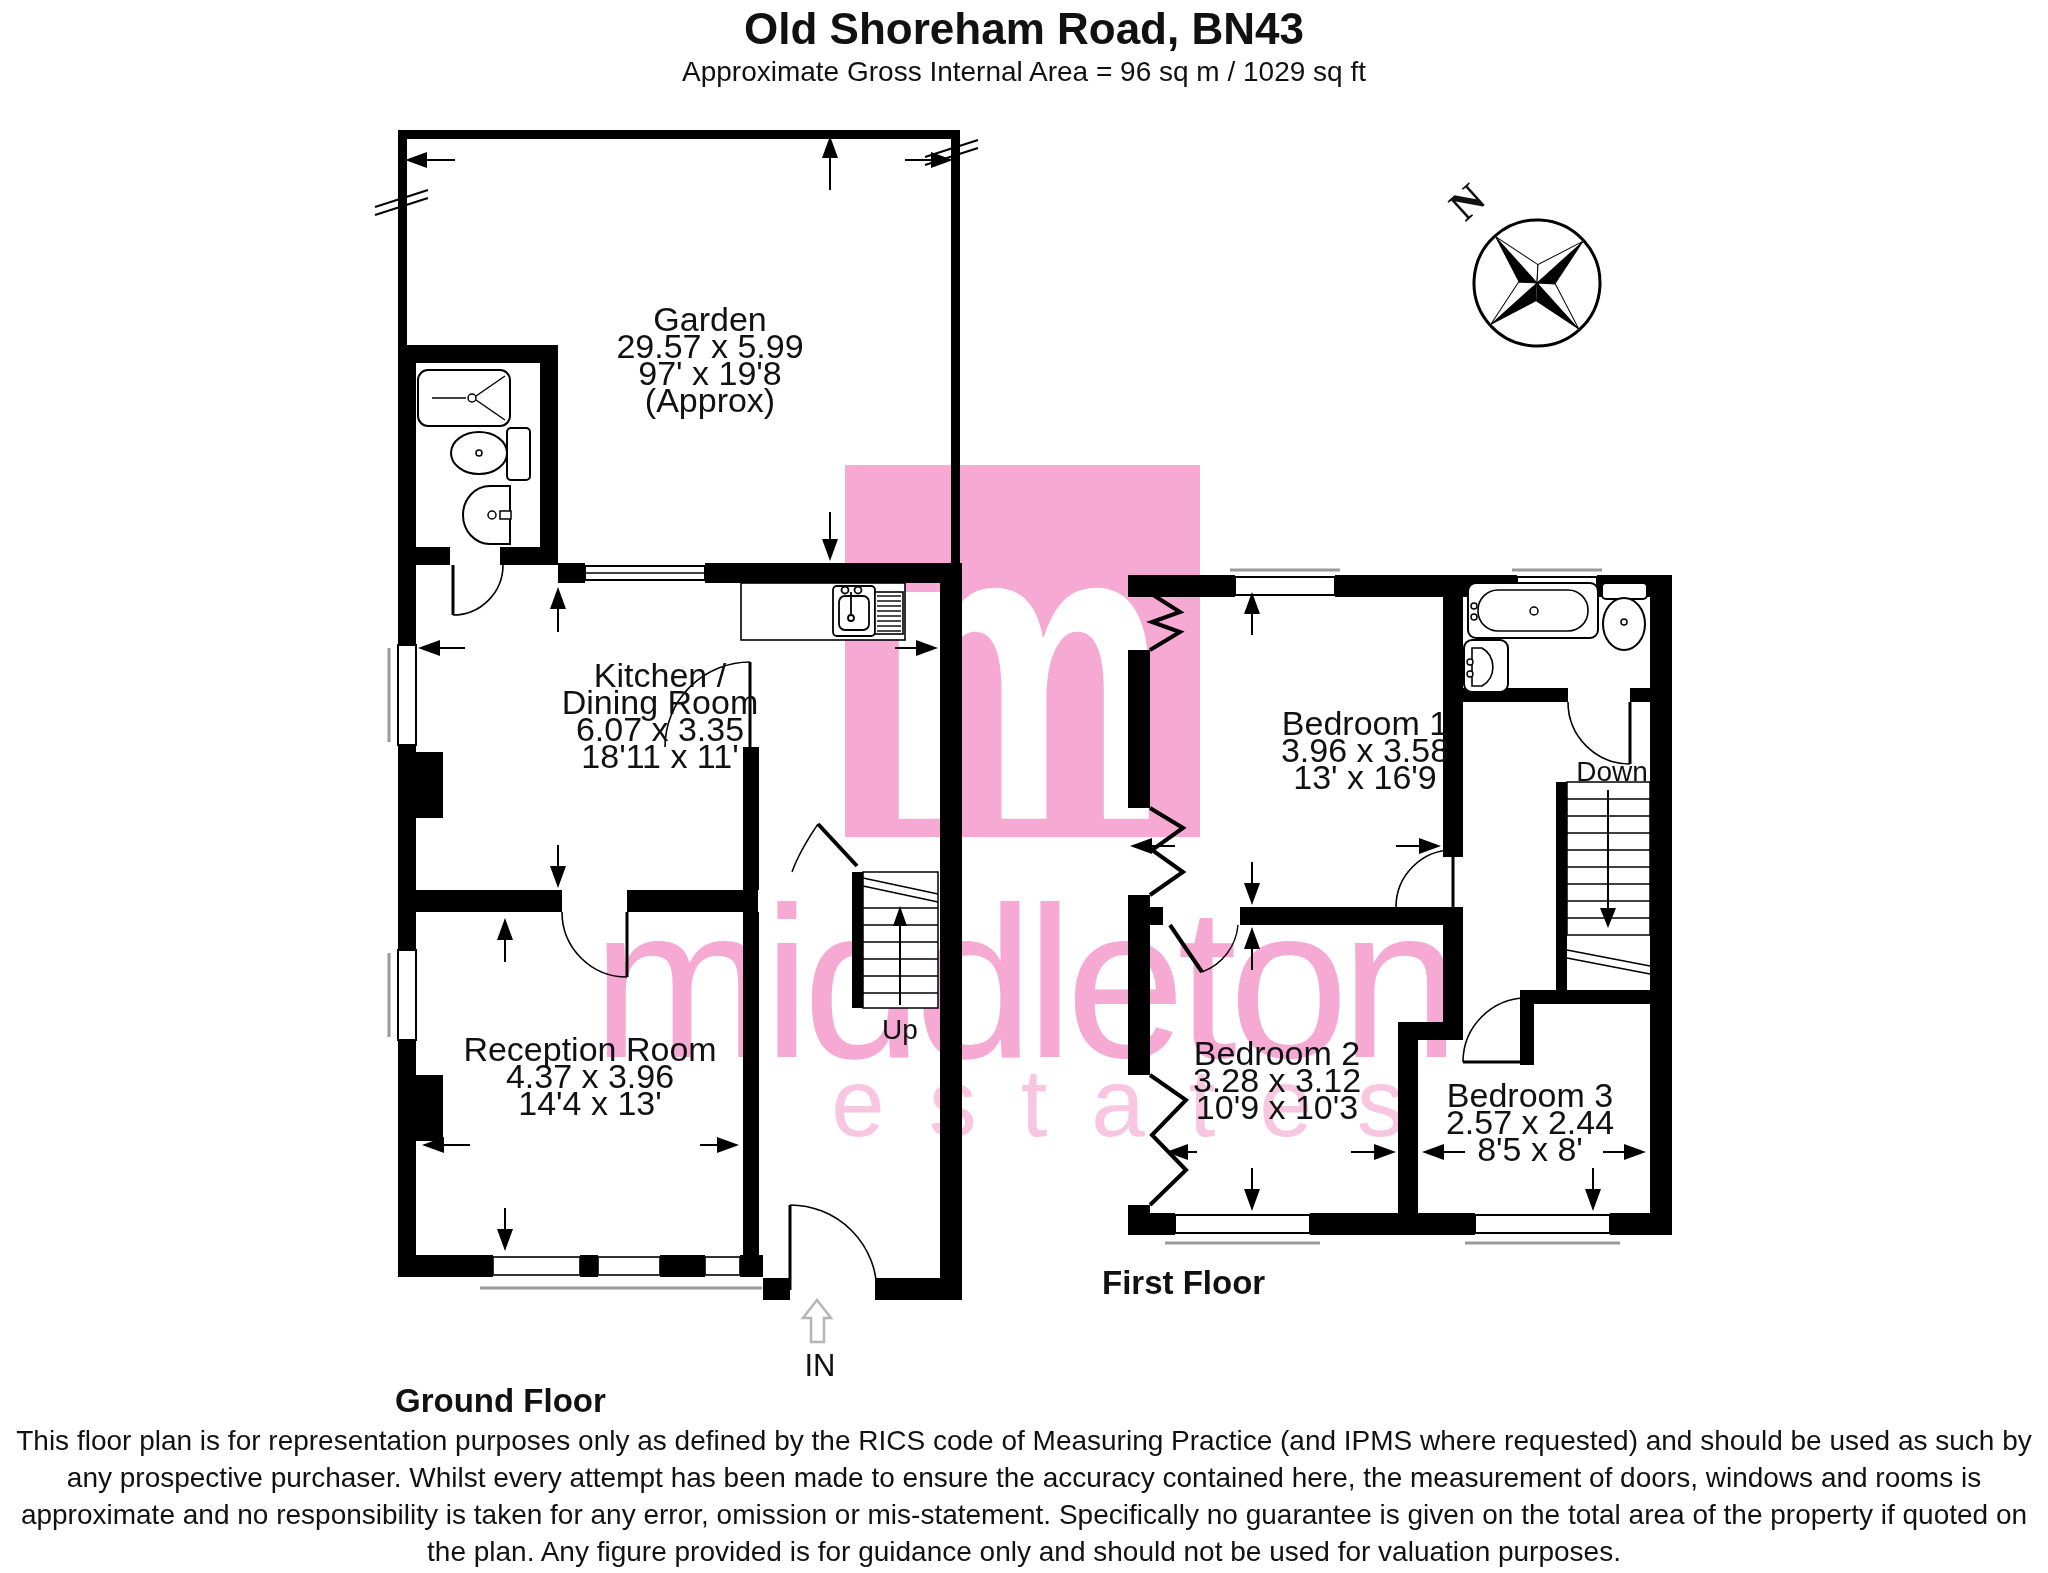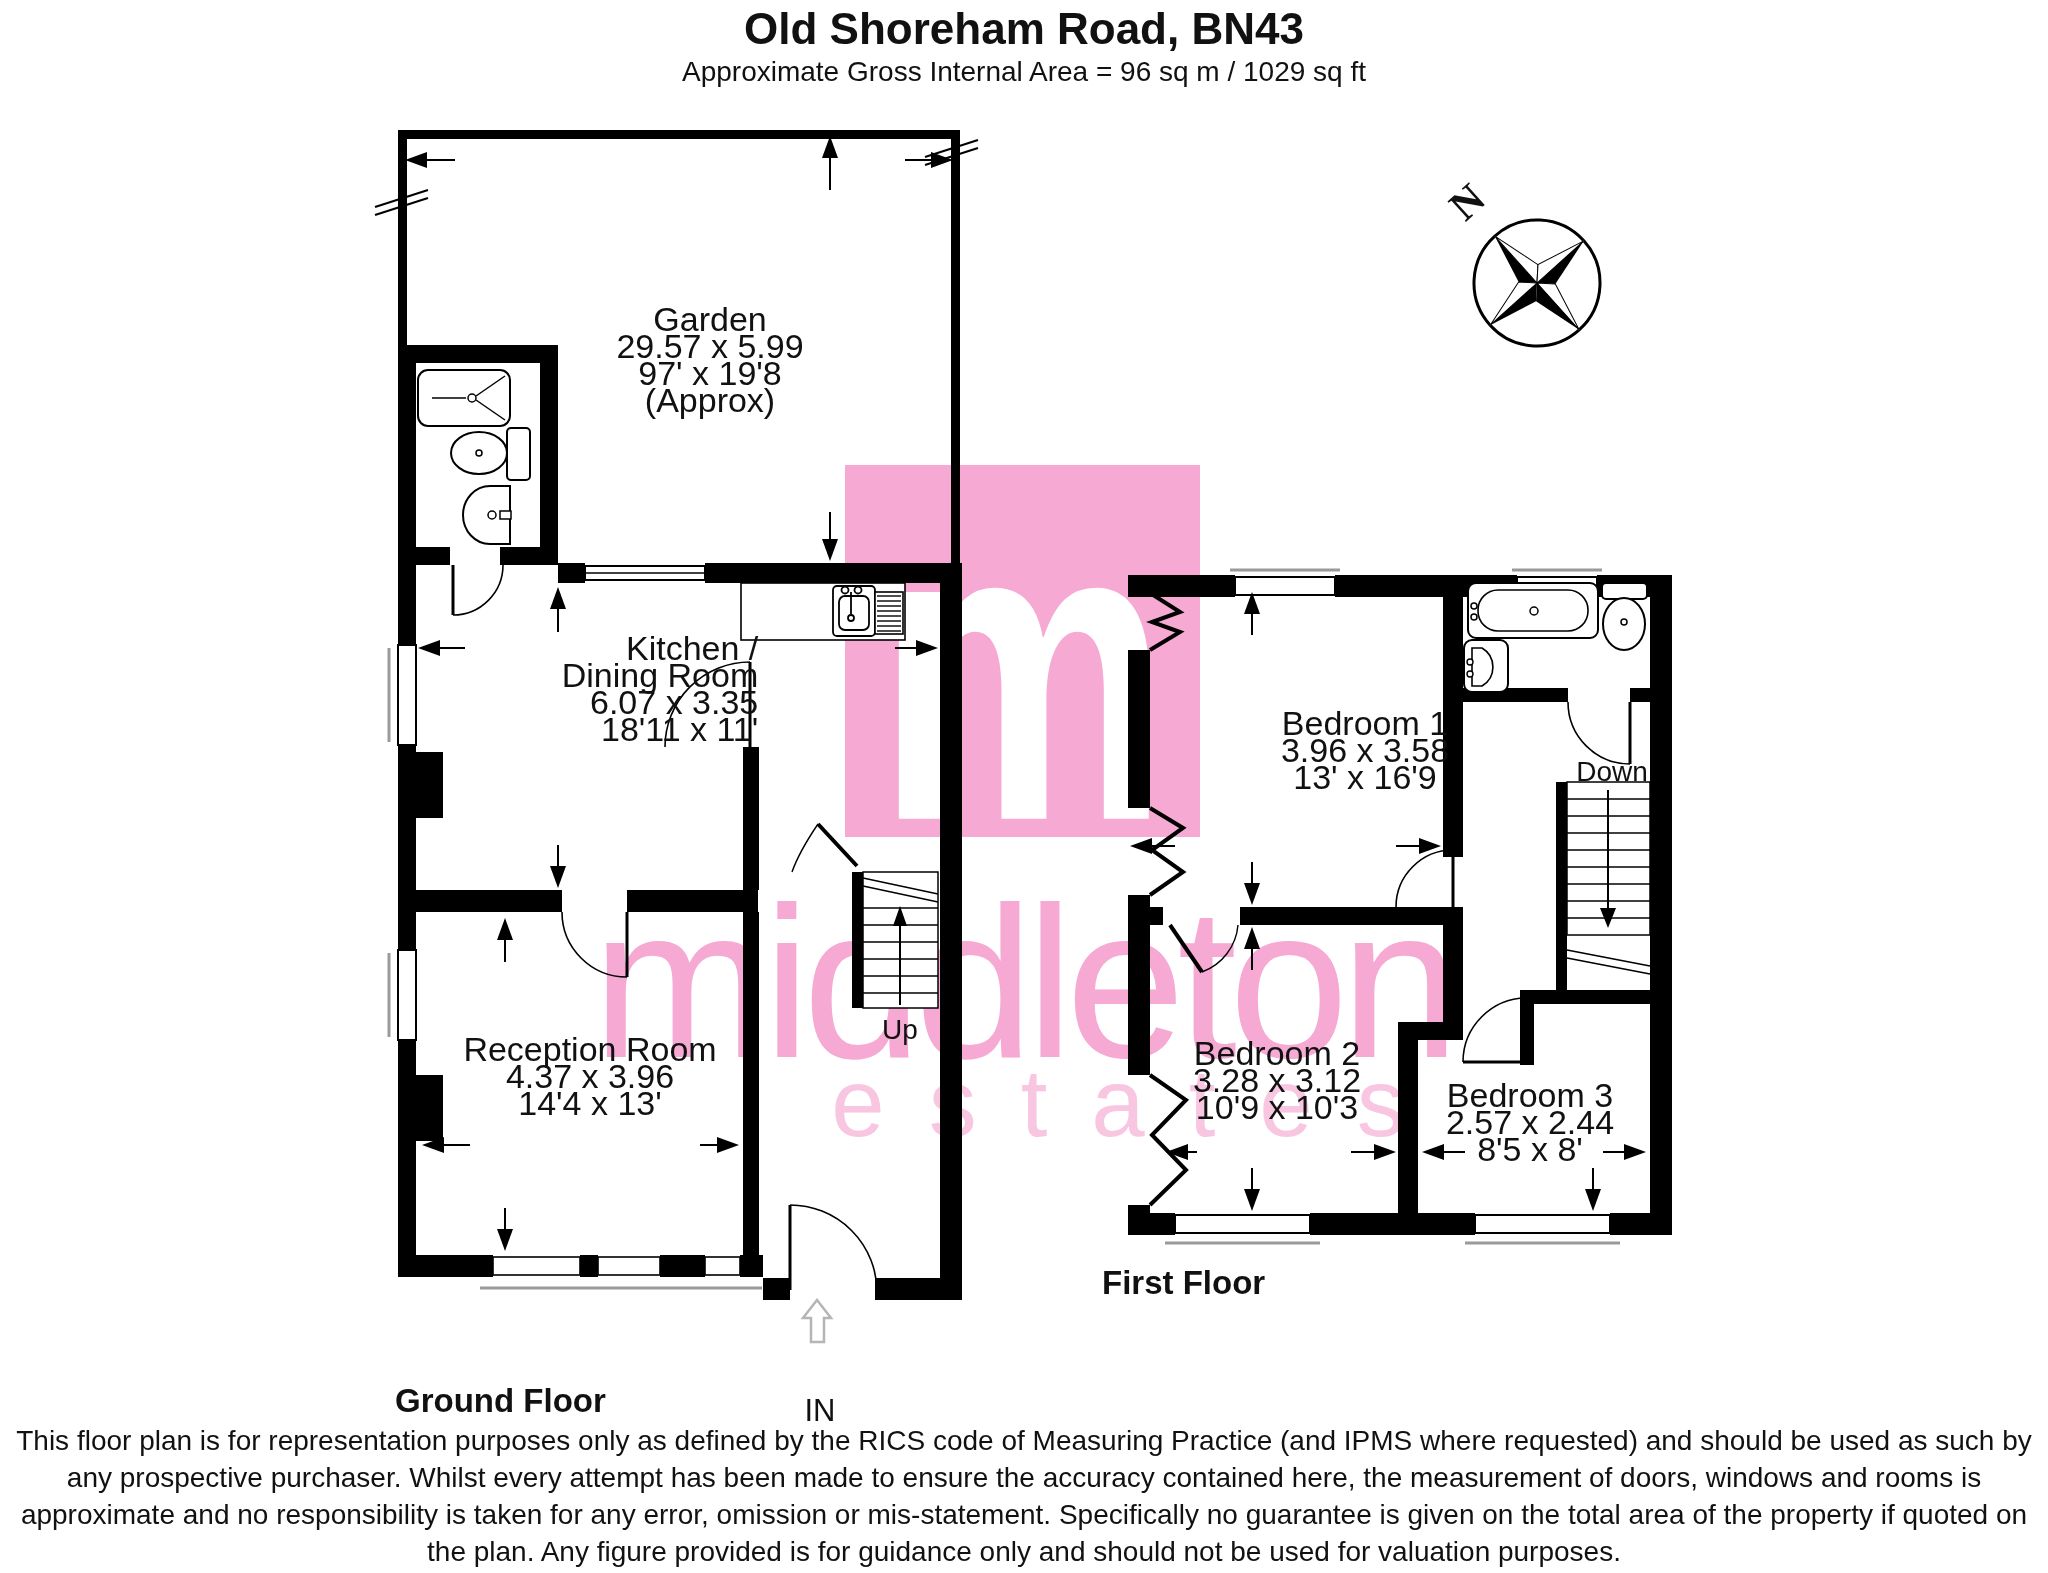--- a/index.html
+++ b/index.html
@@ -24,21 +24,21 @@
   .wm-tagline{left:1140px;top:1055px;font-size:96px;line-height:96px;letter-spacing:44px;
               color:#f9c6e2;z-index:1;white-space:nowrap;}
 
   svg.plan{position:absolute;left:0;top:0;z-index:2;}
 
   
   .lbl{z-index:3;color:#111;}
   .room-label{font-size:34px;line-height:27px;}
   .floor-label{font-size:33px;font-weight:bold;white-space:nowrap;}
   .small-label{font-size:28px;}
-  .in-label{font-size:31px;margin-top:45px;}
+  .in-label{font-size:31px;}
   .north{left:1452px;top:178px;font-size:42px;font-weight:bold;
          font-family:"Liberation Serif", serif;transform:rotate(-42deg);z-index:3;}
 
   
   .footer{left:1024px;top:1422px;width:2020px;font-size:28px;line-height:37px;z-index:3;}
   .copyright{margin-top:0px;}
 </style>
 </head>
 <body>
 
@@ -397,21 +397,21 @@
 
   <div class="abs lbl north">N</div>
 
   <div class="abs ctr lbl room-label" style="left:710px;top:306px;">
     <div>Garden</div>
     <div>29.57 x 5.99</div>
     <div>97' x 19'8</div>
     <div>(Approx)</div>
   </div>
 
-  <div class="abs ctr lbl room-label" style="left:660px;top:635px;text-align:right;">
+  <div class="abs ctr lbl room-label" style="left:660px;top:662px;">
     <div>Kitchen /</div>
     <div>Dining Room</div>
     <div>6.07 x 3.35</div>
     <div>18'11 x 11'</div>
   </div>
 
   <div class="abs ctr lbl room-label" style="left:590px;top:1036px;">
     <div>Reception Room</div>
     <div>4.37 x 3.96</div>
     <div>14'4 x 13'</div>

